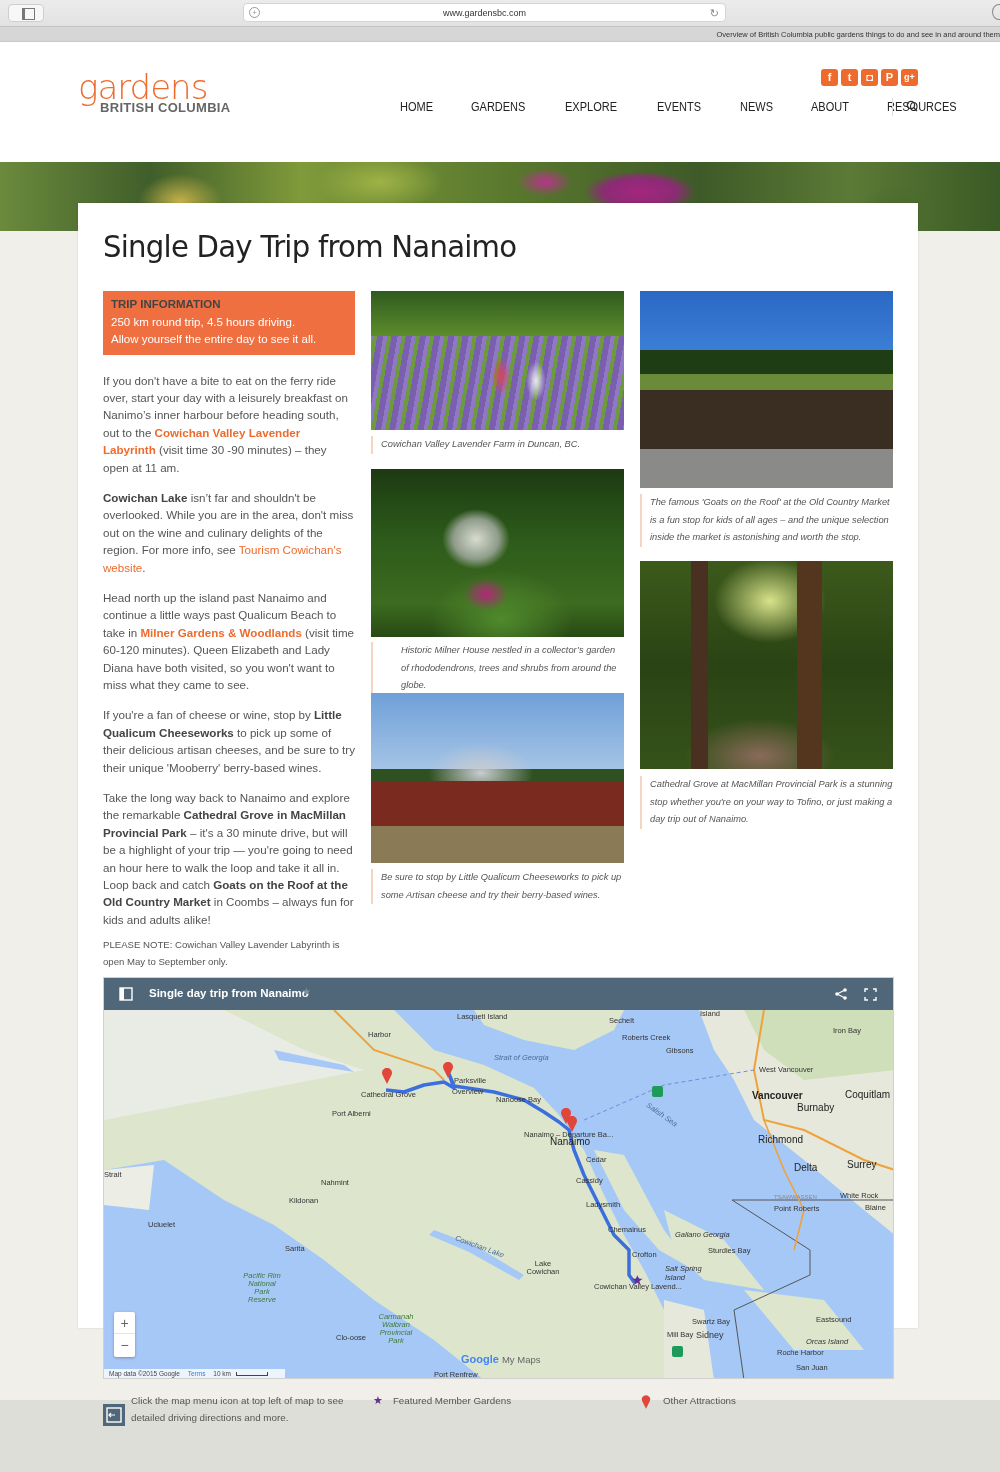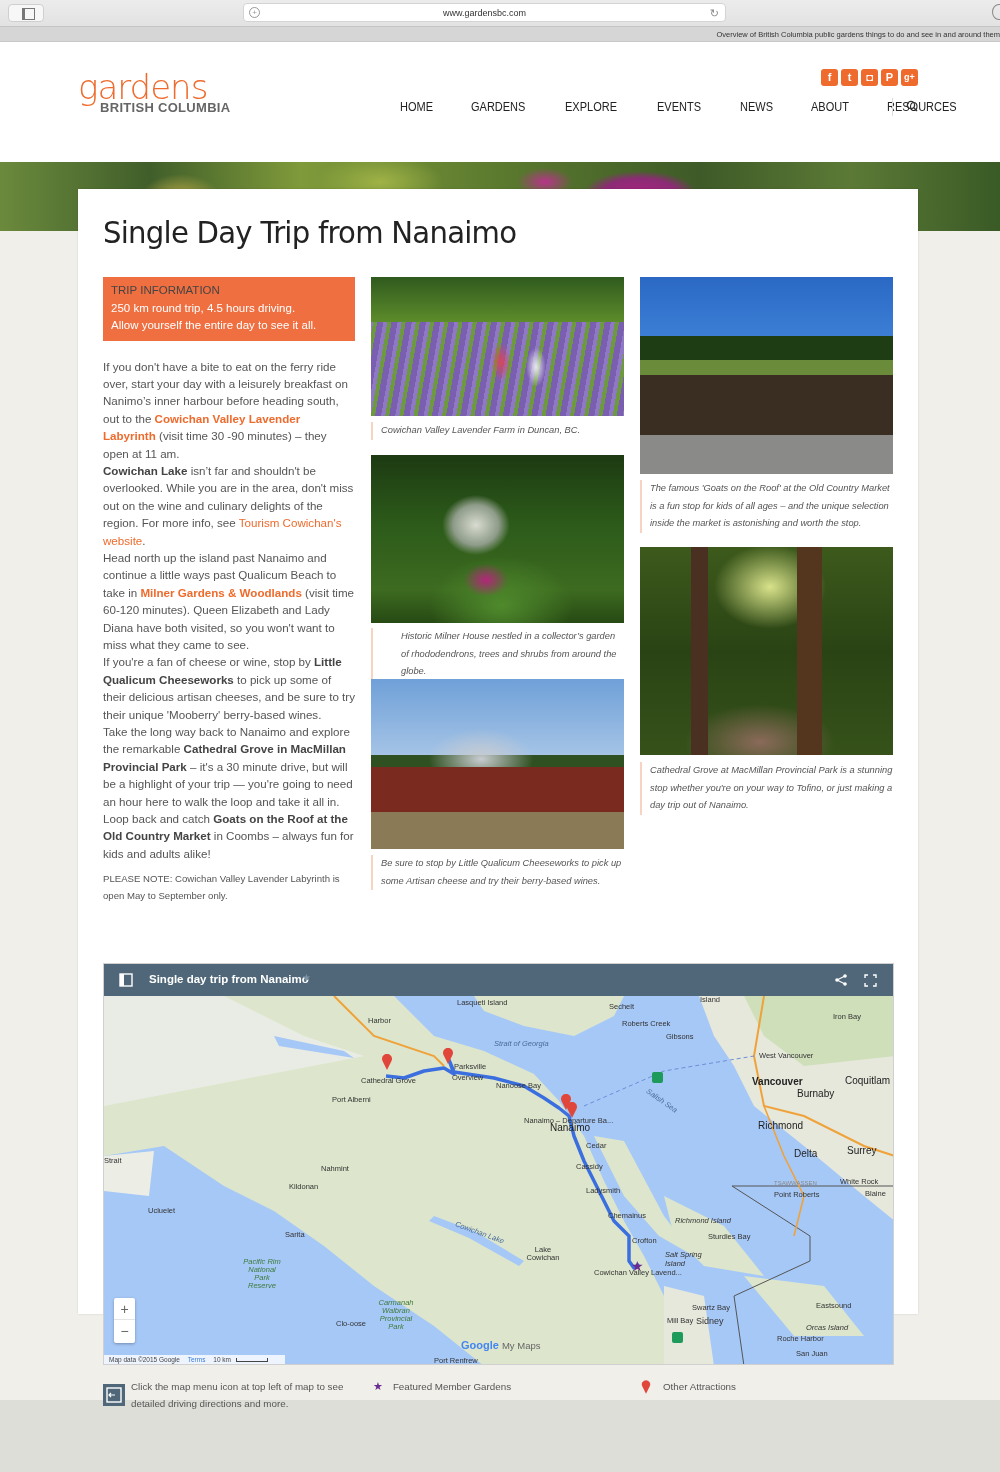--- a/index.html
+++ b/index.html
@@ -32,27 +32,27 @@
   
   .hero { position: absolute; left: 0; top: 162px; width: 1000px; height: 69px; background:
     radial-gradient(ellipse 80px 30px at 640px 30px, #a4257d 0%, #8c2b75 45%, transparent 70%),
     radial-gradient(ellipse 40px 20px at 545px 20px, #b8338a 0%, transparent 70%),
     radial-gradient(ellipse 60px 40px at 180px 40px, #c7b14a 0%, transparent 70%),
     radial-gradient(ellipse 90px 40px at 380px 20px, #9fb246 0%, transparent 70%),
     radial-gradient(ellipse 60px 40px at 900px 50px, #4a6a2c 0%, transparent 70%),
     linear-gradient(90deg, #6b8a3c 0%, #405e2a 15%, #7f9a3a 30%, #5b7a2e 50%, #3e5a28 70%, #5c7a36 85%, #3a5a26 100%); }
 
   
-  .card { position: absolute; left: 78px; top: 189px; width: 840px; height: 1125px; background: #fff; box-shadow: 0 0 2px rgba(0,0,0,0.12); }
+  .card { position: absolute; left: 78px; top: 203px; width: 840px; height: 1125px; background: #fff; box-shadow: 0 0 2px rgba(0,0,0,0.12); }
   .page-title { position: absolute; left: 25px; top: 25px; font-size: 31px; color: #222; font-family: "DejaVu Sans", sans-serif; font-weight: normal; letter-spacing: -0.8px; transform: scaleX(0.94); transform-origin: left; }
 
   .left-col { position: absolute; left: 25px; top: 88px; width: 252px; font-size: 11.6px; line-height: 17.4px; color: #555; }
   .trip-box { background: #ef6f41; color: #fff; padding: 5px 8px 6px 8px; font-size: 11.5px; line-height: 17.5px; }
-  .trip-box b { font-weight: normal; }
-  .left-col p { }
+  .trip-box b { font-weight: bold; }
+  .left-col p { margin-top: 13px; }
   .left-col p.first { margin-top: 17px; }
   .left-col b { color: #444; }
   .left-col a { color: #ee6b2d; text-decoration: none; font-weight: bold; }
   .left-col a.plain { font-weight: normal; }
   .note { font-size: 9.6px; line-height: 16.5px; margin-top: 9px !important; }
 
   .photo { position: absolute; overflow: hidden; }
   .caption { position: absolute; font-size: 9.3px; line-height: 17.6px; color: #555; font-style: italic; border-left: 2px solid #f7d3c2; padding-left: 8px; }
 
   
@@ -100,21 +100,21 @@
   .zoom-ctrl { position: absolute; left: 10px; top: 302px; width: 21px; height: 45px; background: #fff; border-radius: 2px; box-shadow: 0 1px 3px rgba(0,0,0,0.3); font-size: 14px; color: #666; text-align: center; line-height: 22px; }
   .zoom-ctrl div { height: 22px; }
   .zoom-ctrl div:first-child { border-bottom: 1px solid #e4e4e4; }
   .attribution { position: absolute; left: 0; bottom: 0; height: 11px; background: rgba(255,255,255,0.8); font-size: 6.5px; color: #444; padding: 1px 5px; width: 181px; }
   .attribution .terms { color: #3a7bd5; margin-left: 6px; }
   .google-logo { position: absolute; left: 357px; bottom: 15px; font-size: 11px; font-weight: bold; }
   .google-logo .mm { font-weight: normal; color: #666; font-size: 9.5px; }
 
   
   .legend { position: absolute; left: 25px; top: 1189px; width: 791px; font-size: 9.8px; line-height: 17px; color: #555; }
-  .legend-item { position: absolute; display: flex; align-items: center; }
+  .legend-item { position: absolute; display: flex; align-items: flex-end; }
   .bottom-band { position: absolute; left: 0; top: 1400px; width: 1000px; height: 72px; background: #deded9; }
 </style>
 </head>
 <body>
 
 <div class="chrome">
   <div class="chrome-top">
     <div class="sidebar-btn"></div>
     <div class="address">
       <span class="addr-icon">+</span>
@@ -277,21 +277,21 @@
       <span class="lbl" style="left:392px;top:85px">Nanoose Bay</span>
       <span class="lbl" style="left:228px;top:99px">Port Alberni</span>
       <span class="lbl" style="left:420px;top:120px">Nanaimo – Departure Ba...</span>
       <span class="lbl big" style="left:446px;top:126px">Nanaimo</span>
       <span class="lbl water" style="left:540px;top:100px;transform:rotate(35deg)">Salish Sea</span>
       <span class="lbl" style="left:482px;top:145px">Cedar</span>
       <span class="lbl" style="left:472px;top:166px">Cassidy</span>
       <span class="lbl" style="left:482px;top:190px">Ladysmith</span>
       <span class="lbl" style="left:504px;top:215px">Chemainus</span>
       <span class="lbl" style="left:528px;top:240px">Crofton</span>
-      <span class="lbl water" style="left:571px;top:220px;color:#333">Richmond Island</span>
+      <span class="lbl water" style="left:571px;top:220px;color:#333">Galiano Georgia</span>
       <span class="lbl" style="left:604px;top:236px">Sturdies Bay</span>
       <span class="lbl water" style="left:561px;top:254px;width:40px;white-space:normal;line-height:9px;color:#333">Salt Spring Island</span>
       <span class="lbl" style="left:490px;top:272px">Cowichan Valley Lavend...</span>
       <span class="lbl" style="left:419px;top:250px;width:40px;white-space:normal;line-height:8px;text-align:center">Lake Cowichan</span>
       <span class="lbl water" style="left:350px;top:232px;transform:rotate(20deg)">Cowichan Lake</span>
       <span class="lbl" style="left:0px;top:160px">Strait</span>
       <span class="lbl" style="left:44px;top:210px">Ucluelet</span>
       <span class="lbl" style="left:217px;top:168px">Nahmint</span>
       <span class="lbl" style="left:185px;top:186px">Kildonan</span>
       <span class="lbl" style="left:181px;top:234px">Sarita</span>

